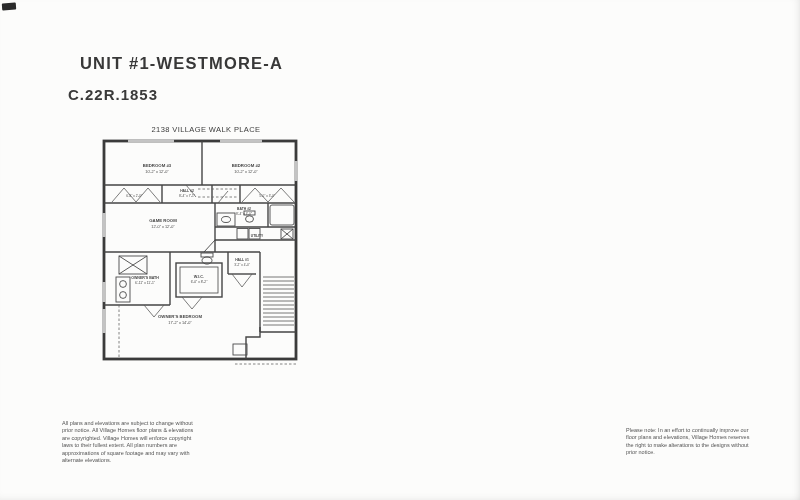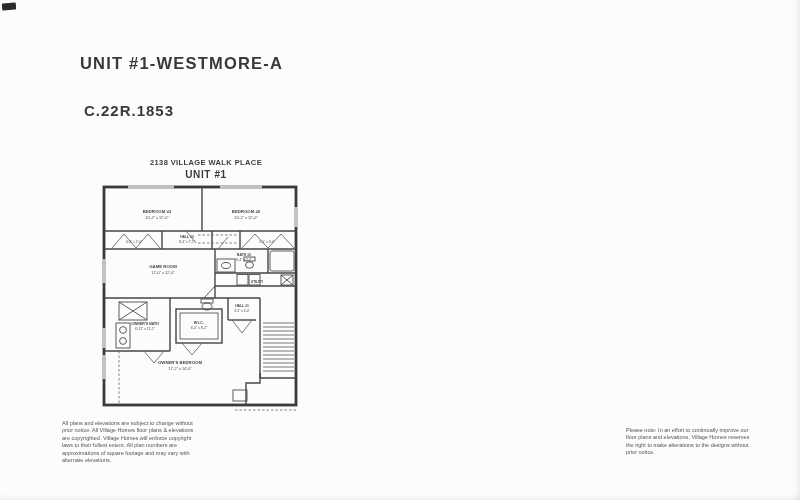--- a/index.html
+++ b/index.html
@@ -1,24 +1,24 @@
 <!DOCTYPE html>
 <html><head>
 <meta charset="utf-8">
 <style>
   html,body{margin:0;padding:0;}
   body{width:800px;height:500px;background:#f6f6f4;font-family:"Liberation Sans",sans-serif;}
   .sheet{position:relative;width:800px;height:500px;background:#fcfcfb;overflow:hidden;
          box-shadow:inset -6px 0 8px -6px rgba(0,0,0,.12), inset 0 -6px 8px -6px rgba(0,0,0,.08);}
   .corner-mark{position:absolute;left:2px;top:3px;width:14px;height:7px;background:#2a2a2a;border-radius:1px;transform:rotate(-4deg);}
   .page-title{position:absolute;left:68px;top:42px;font-size:16.5px;font-weight:700;letter-spacing:1.2px;color:#383838;margin:12px;}
-  .plan-number{position:absolute;left:68px;top:86px;font-size:15px;font-weight:700;letter-spacing:1px;color:#3a3a3a;margin:16px;}
+  .plan-number{position:absolute;left:68px;top:86px;font-size:15px;font-weight:700;letter-spacing:1px;color:#3a3a3a;margin:0;}
   .plan-area{position:absolute;left:100px;top:126px;width:212px;}
   .plan-header{text-align:center;color:#3b3b3b;line-height:1.18;}
-  .plan-header .addr,.plan-header .lot{font-size:7.5px;font-weight:700;letter-spacing:.4px;margin-top:33px;}
+  .plan-header .addr,.plan-header .lot{font-size:7.5px;font-weight:400;letter-spacing:.4px;}
   .plan-header .unit{font-size:10px;font-weight:700;letter-spacing:.6px;margin-top:1px;}
   .plan-svg{display:block;margin-top:2px;}
   .plan-caption{position:absolute;left:300px;top:399px;width:250px;text-align:center;
                 font-size:12.5px;font-weight:700;letter-spacing:1.8px;color:#3d3d3d;}
   .note{position:absolute;font-size:5.5px;line-height:1.35;color:#555;margin:0;}
   .note-left{left:62px;top:420px;width:140px;}
   .note-right{left:626px;top:427px;width:124px;}
   svg text{fill:#474747;font-family:"Liberation Sans",sans-serif;text-anchor:middle;}
   svg .rname{font-weight:700;}
 </style>
@@ -28,21 +28,20 @@
 <div class="sheet">
 
   <div class="corner-mark"></div>
 
   <h1 class="page-title">UNIT #1-WESTMORE-A</h1>
   <h2 class="plan-number">C.22R.1853</h2>
 
   <div class="plan-area">
     <div class="plan-header">
       <div class="addr">2138 VILLAGE WALK PLACE</div>
-      <div class="unit">UNIT #1</div>
     </div>
 
     <svg class="plan-svg" width="212" height="235" viewBox="0 0 212 235">
 
       <g stroke="#3b3b3b" stroke-width="2.8" fill="none">
         <rect x="4" y="4" width="192" height="218"></rect>
       </g>
 
       <g>
         <line x1="28" y1="4" x2="74" y2="4" stroke="#f2f2f2" stroke-width="2.6"></line>

